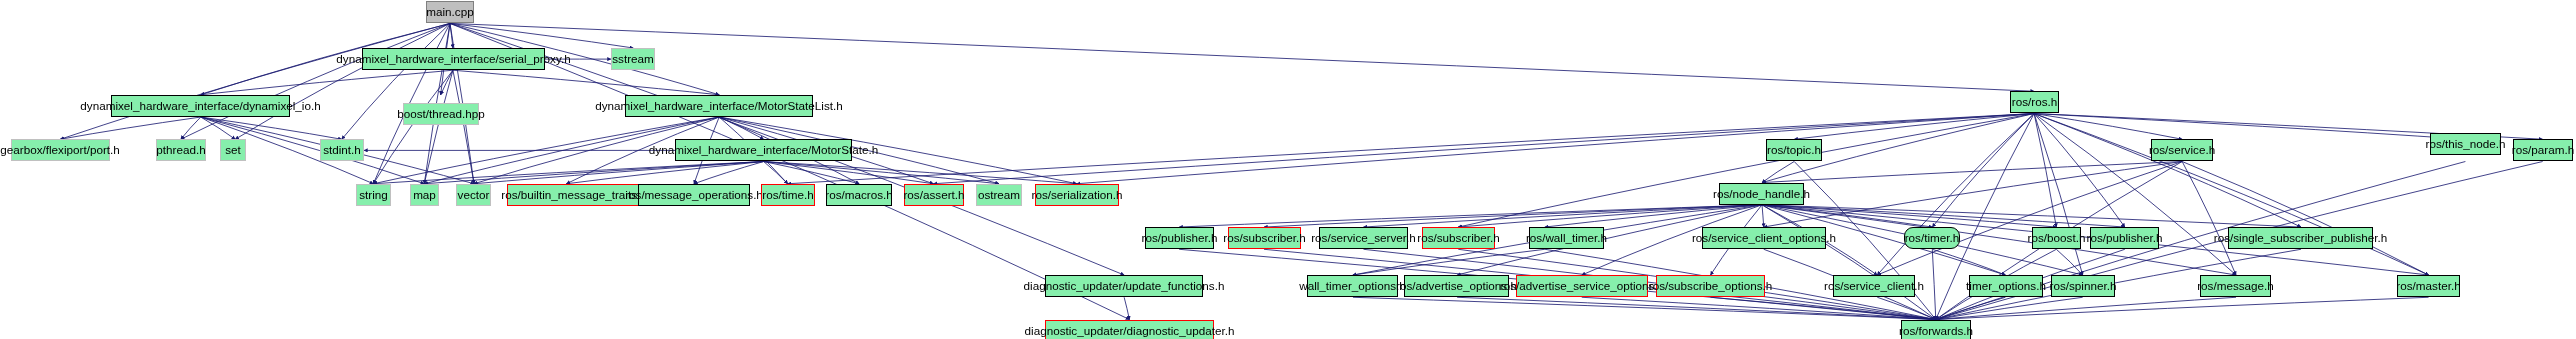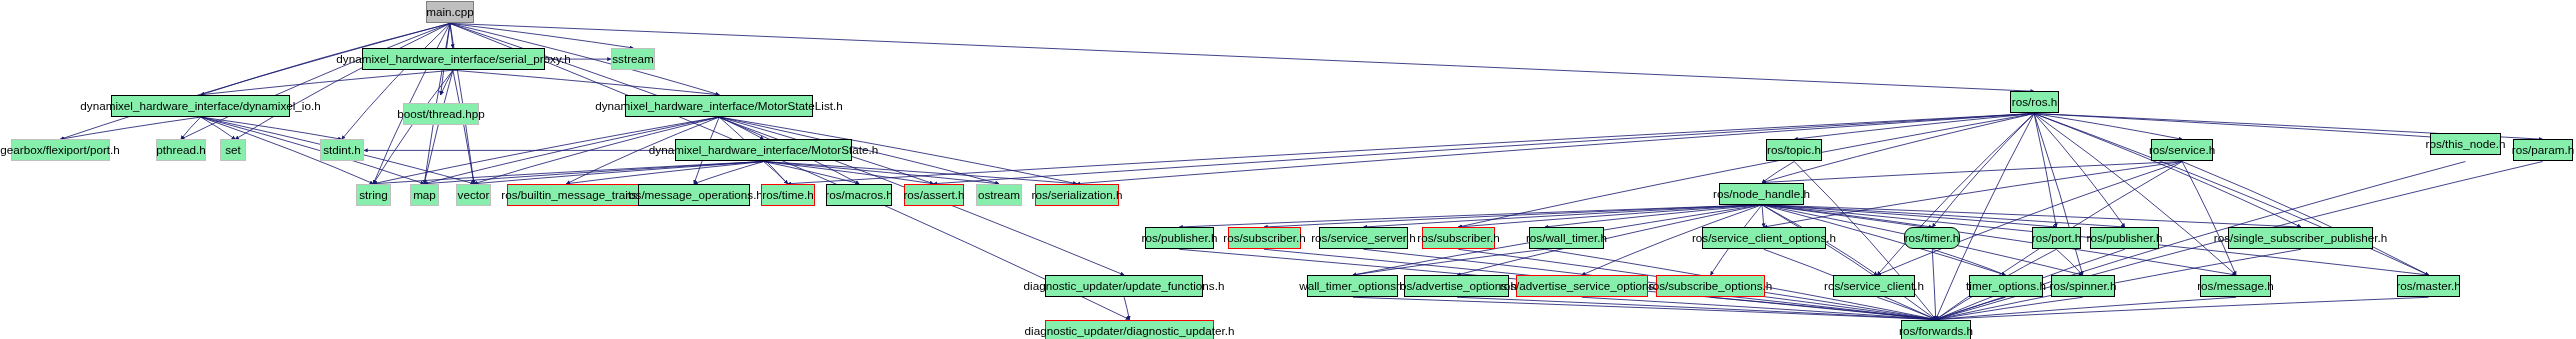--- a/index.html
+++ b/index.html
@@ -257,21 +257,21 @@
       <div class="node hdr" style="left: 1507px; top: 227px; width: 75px; margin-left: 22px;">
         <span class="lbl">ros/wall_timer.h</span>
       </div>
       <div class="node hdr" style="left: 1702px; top: 227px; width: 124px;">
         <span class="lbl">ros/service_client_options.h</span>
       </div>
       <div class="node hdr" style="left: 1904px; top: 227px; width: 56px; border-radius: 9px;">
         <span class="lbl">ros/timer.h</span>
       </div>
       <div class="node hdr" style="left: 2032px; top: 227px; width: 49px;">
-        <span class="lbl">ros/port.h</span>
+        <span class="lbl">ros/boost.h</span>
       </div>
       <div class="node hdr" style="left: 2090px; top: 227px; width: 69px;">
         <span class="lbl">ros/publisher.h</span>
       </div>
       <div class="node hdr" style="left: 2228px; top: 227px; width: 145px;">
         <span class="lbl">ros/single_subscriber_publisher.h</span>
       </div>
       <div class="node hdr" style="left: 2200px; top: 275px; width: 71px;">
         <span class="lbl">ros/message.h</span>
       </div>

